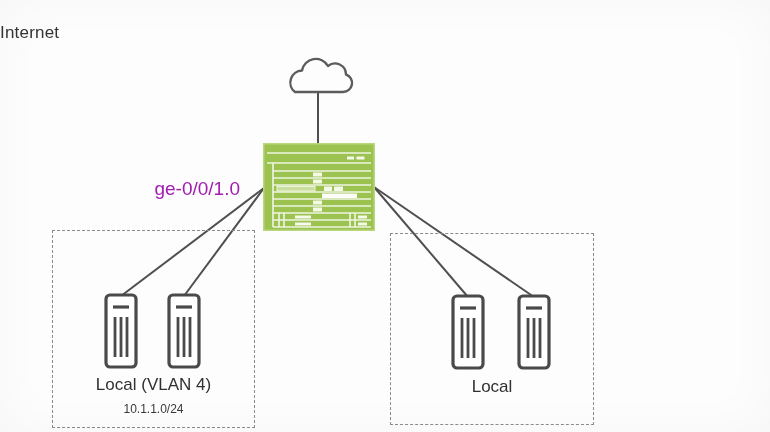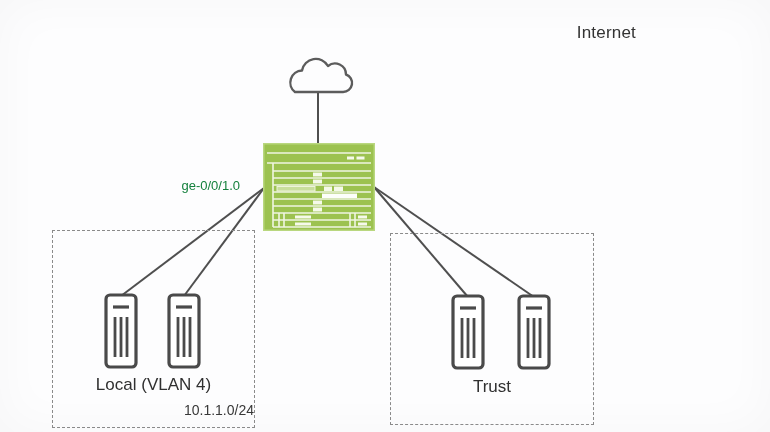--- a/index.html
+++ b/index.html
@@ -14,34 +14,34 @@
     background: #fdfdfe;
     overflow: hidden;
     font-family: "Liberation Sans", sans-serif;
     color: #2f2f2f;
     box-shadow: inset 0 0 50px rgba(0,0,0,0.03);
   }
   .abs { position: absolute; }
 
   .internet-label {
     left: 0; top: 23px; width: 636px;
-    text-align: right;
+    text-align: left;
     font-size: 17px;
     letter-spacing: .2px;
     color: #333;
   }
   .cloud { left: 283px; top: 53px; }
   .connectors { left: 0; top: 0; width: 770px; height: 432px; z-index: 1; }
   .device { left: 263px; top: 143px; z-index: 3; }
 
   .iface-label {
     left: 60px; top: 178px; width: 180px;
     text-align: right;
-    font-size: 13px;
-    color: #15803d;
+    font-size: 19px;
+    color: #a21caf;
     z-index: 4;
   }
 
   .zone-box {
     border: 1.6px dashed #8a8a8a;
     background: transparent;
     z-index: 2;
   }
   .zone-local { left: 52px;  top: 230px; width: 201px; height: 196px; }
   .zone-trust { left: 390px; top: 233px; width: 202px; height: 190px; }
@@ -53,22 +53,22 @@
   .server.t2 { left: 517px; top: 294px; }
 
   .zone-label {
     left: 0; width: 100%;
     text-align: center;
     font-size: 17px;
     color: #303030;
   }
   .zone-subnet {
     left: 0; width: 100%;
-    text-align: right;
-    font-size: 14px;
+    text-align: center;
+    font-size: 12px;
     color: #383838;
   }
   .zone-local .zone-label  { position: absolute; top: 144px; }
   .zone-local .zone-subnet { position: absolute; top: 171px; }
   .zone-trust .zone-label  { position: absolute; top: 143px; }
   .zone-trust .zone-subnet { position: absolute; top: 170px; }
 </style>
 </head>
 <body>
 
@@ -133,21 +133,21 @@
   </div>
 
   <div class="abs iface-label">ge-0/0/1.0</div>
 
   <div class="abs zone-box zone-local">
     <div class="zone-label">Local (VLAN 4)</div>
     <div class="zone-subnet">10.1.1.0/24</div>
   </div>
 
   <div class="abs zone-box zone-trust">
-    <div class="zone-label">Trust</div>
+    <div class="zone-label">Local</div>
   </div>
 
   <div class="abs server l1">
     <svg width="34" height="76" viewBox="0 0 34 76">
       <g stroke="#4a4a4a" fill="none">
         <rect x="2" y="2" width="30" height="72" rx="4" stroke-width="3.2" fill="#ffffff"></rect>
         <line x1="9" y1="14" x2="25" y2="14" stroke-width="3.2"></line>
         <line x1="11" y1="24" x2="11" y2="64" stroke-width="2.8"></line>
         <line x1="17" y1="24" x2="17" y2="64" stroke-width="2.8"></line>
         <line x1="23" y1="24" x2="23" y2="64" stroke-width="2.8"></line>

